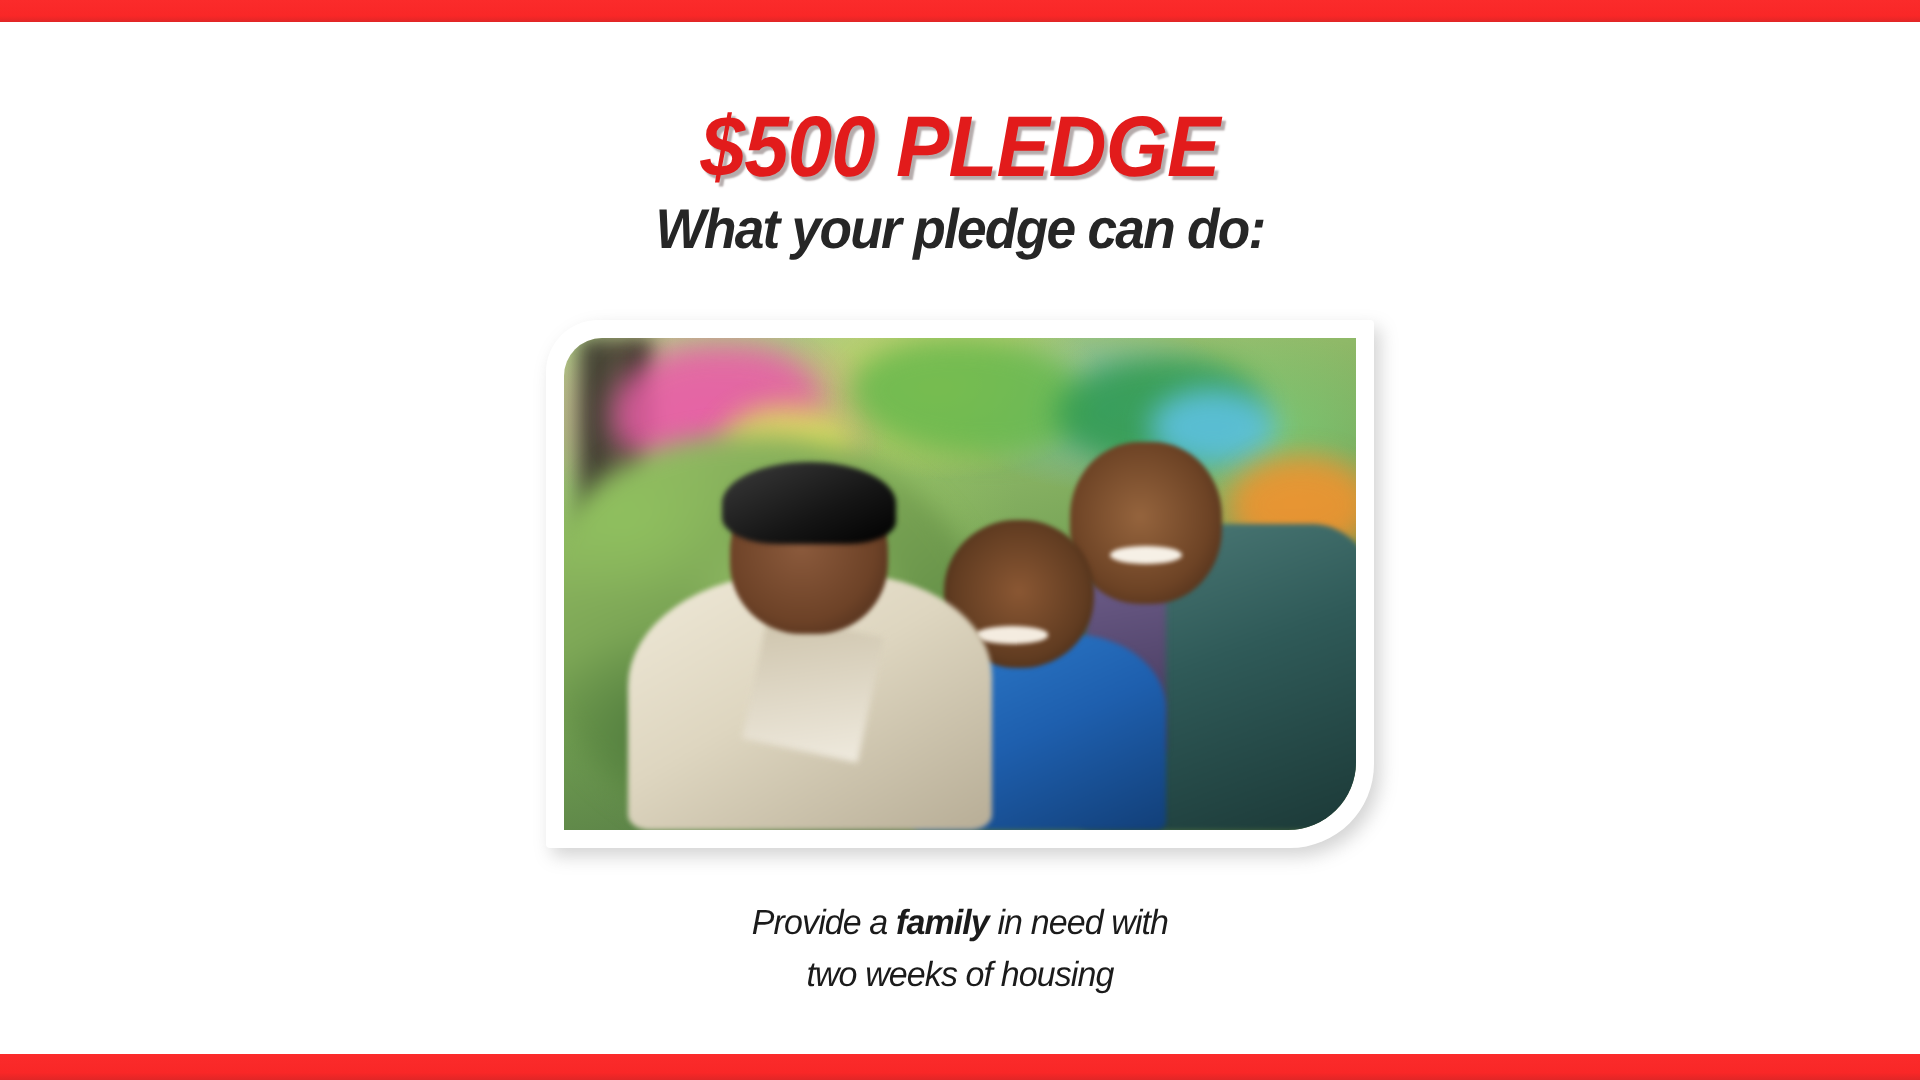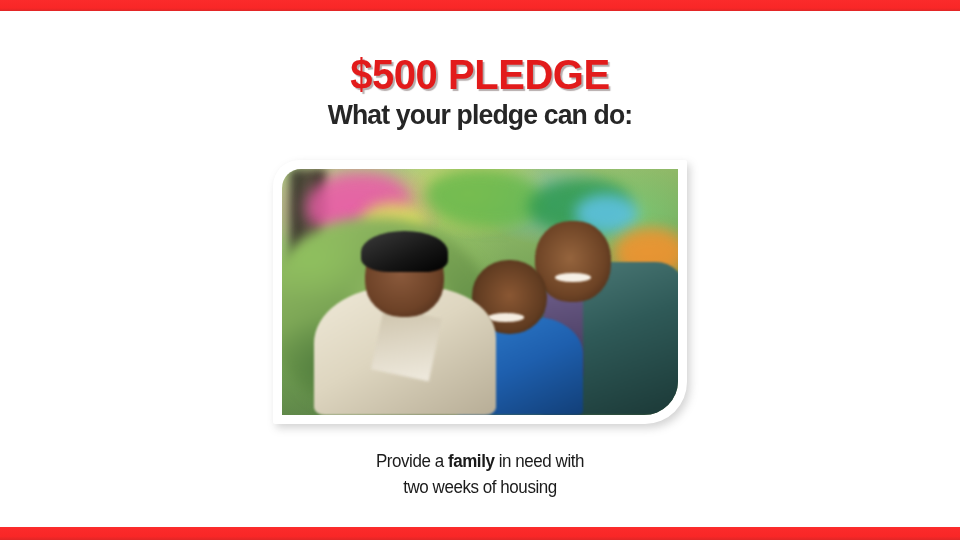--- a/index.html
+++ b/index.html
@@ -12,20 +12,21 @@
     background: #ffffff;
     font-family: "Liberation Sans", sans-serif;
     overflow: hidden;
   }
   .slide {
     position: relative;
     width: 960px;
     height: 540px;
     background: #ffffff;
     overflow: hidden;
+    font-style: italic;
   }
 
   
   .bar {
     position: absolute;
     left: 0;
     width: 960px;
     background: linear-gradient(to bottom, #fb2b2b 0%, #f92727 72%, #e02626 100%);
   }
   .bar-top { top: 0; height: 11px; }

